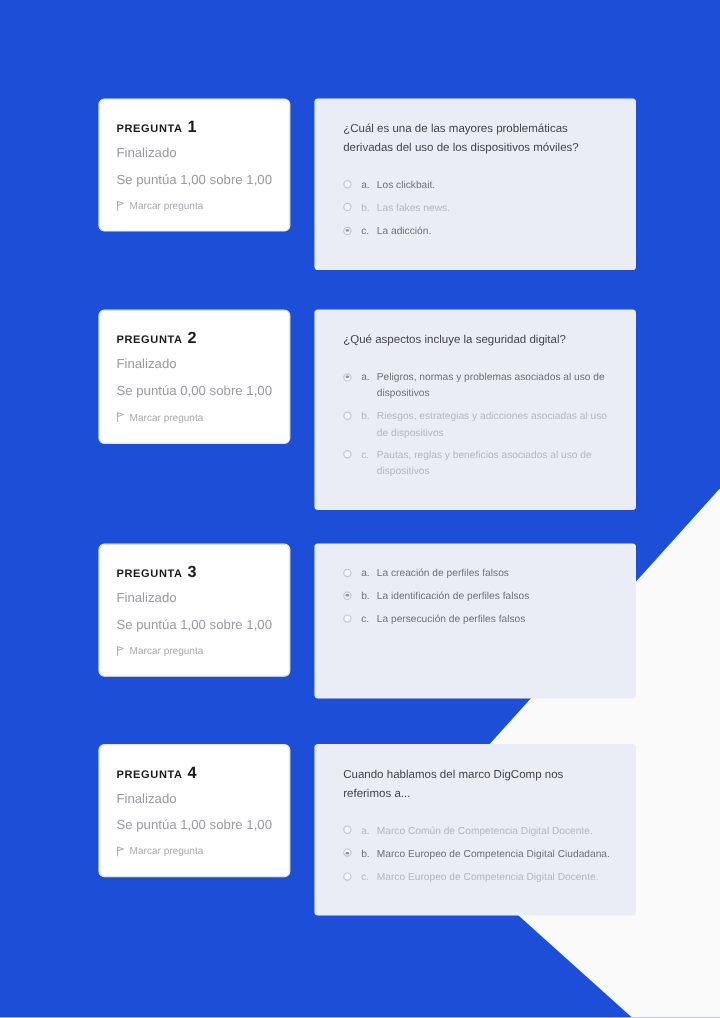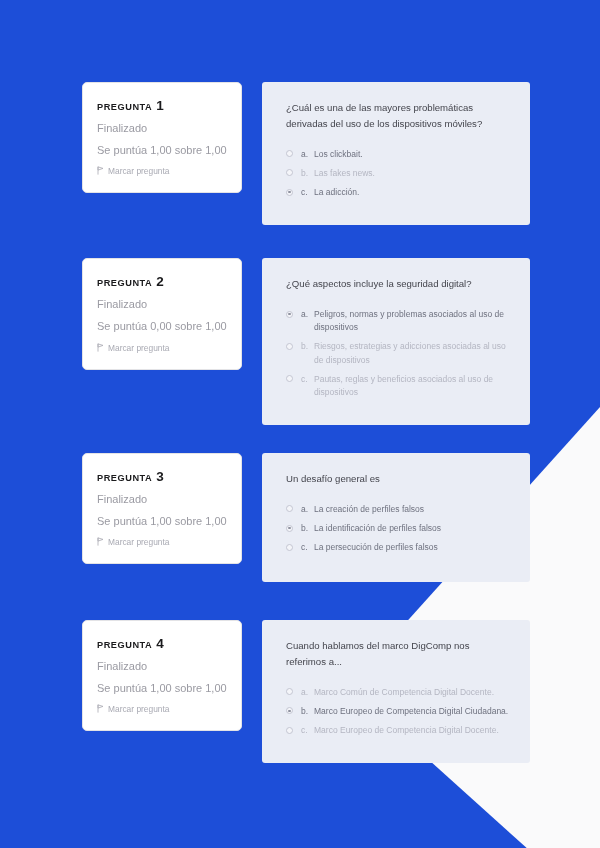--- a/index.html
+++ b/index.html
@@ -72,21 +72,21 @@
   .info-line {
     font-size: 11px;
     color: #9a9aa2;
     margin-bottom: 9px;
     line-height: 1.2;
     white-space: nowrap;
   }
 
   .flag-row {
     display: flex;
-    align-items: flex-start;
+    align-items: center;
     gap: 4px;
     font-size: 8.4px;
     color: #a9aab3;
     white-space: nowrap;
   }
   .flag-icon {
     display: inline-block;
     width: 7px;
     height: 9px;
     position: relative;
@@ -274,21 +274,20 @@
             <svg width="7" height="9" viewBox="0 0 7 9">
                 <path d="M1 0.6 L1 8.6" stroke="#a9aab3" stroke-width="0.8" fill="none"></path>
                 <path d="M1 0.9 L6 2.4 L1 4.1 Z" fill="none" stroke="#a9aab3" stroke-width="0.8"></path>
               </svg>
           </span>
           <span>Marcar pregunta</span>
         </div>
       </div>
 
       <div class="question-panel">
-        <div class="question-text">Un desafío general es</div>
         <div class="options">
           <div class="option selected">
             <span class="radio"></span>
             <span class="opt-letter">a.</span>
             <span class="opt-text">La creación de perfiles falsos</span>
           </div>
           <div class="option selected">
             <span class="radio checked"></span>
             <span class="opt-letter">b.</span>
             <span class="opt-text">La identificación de perfiles falsos</span>

